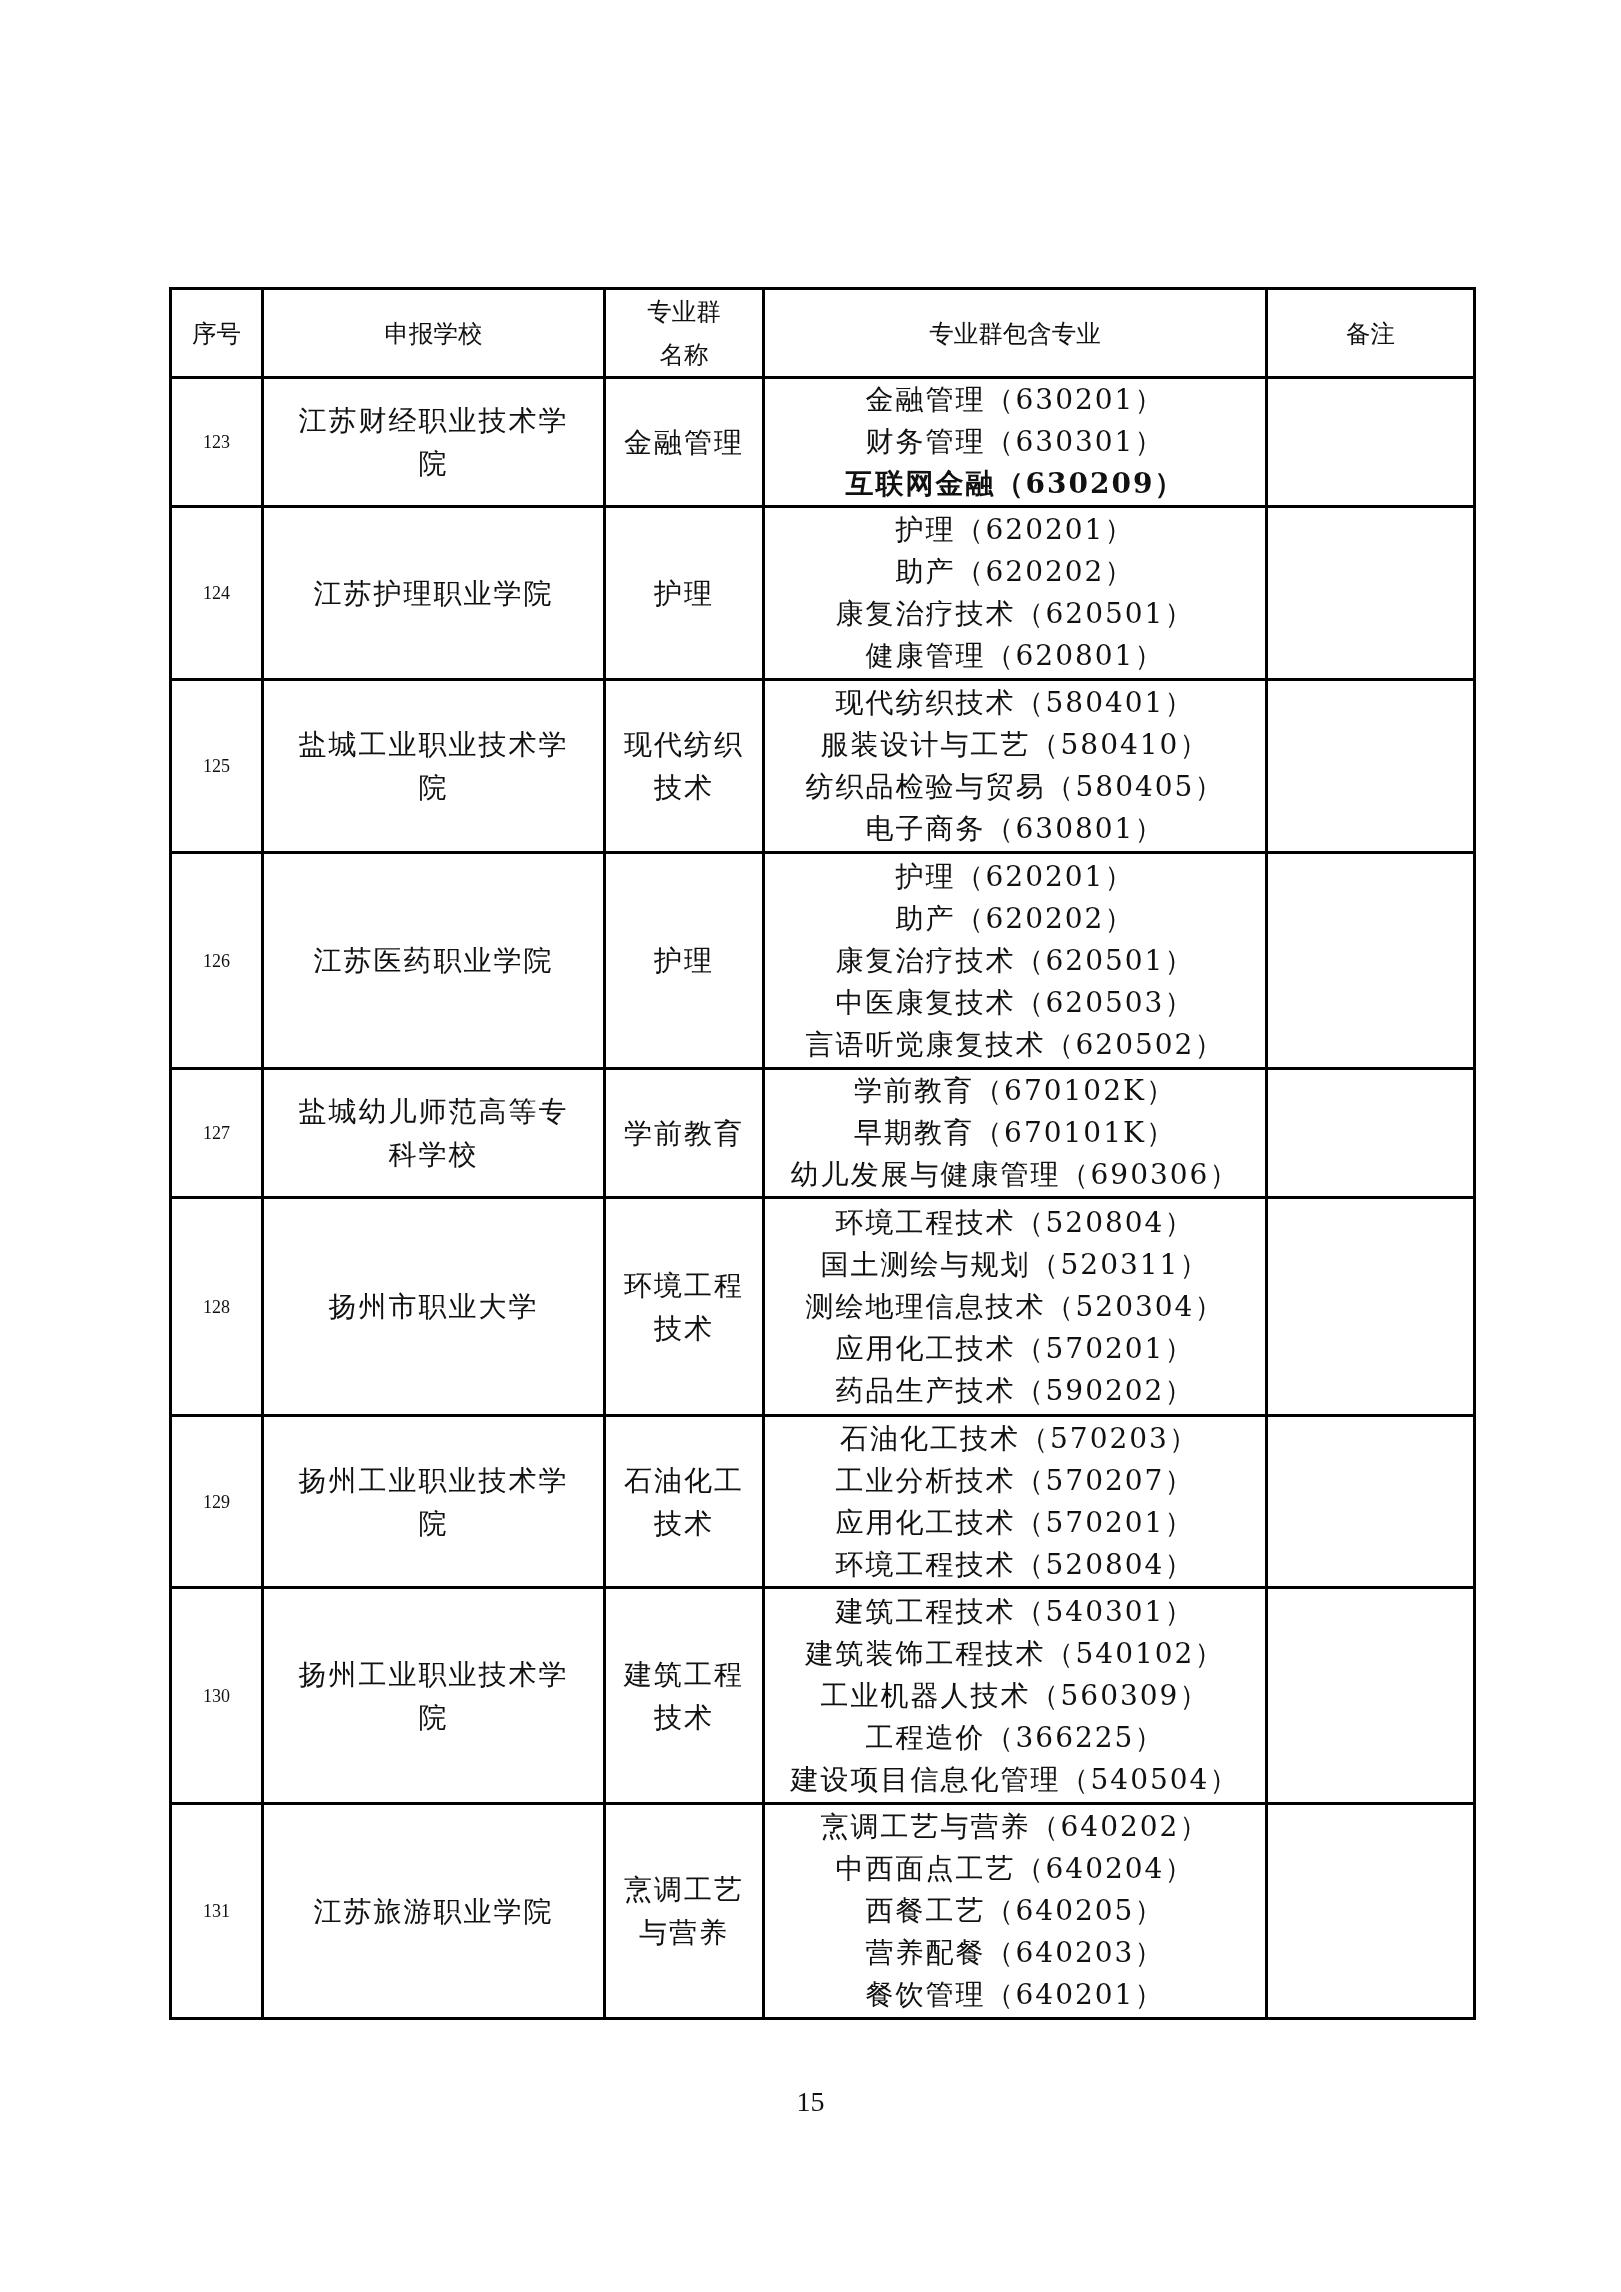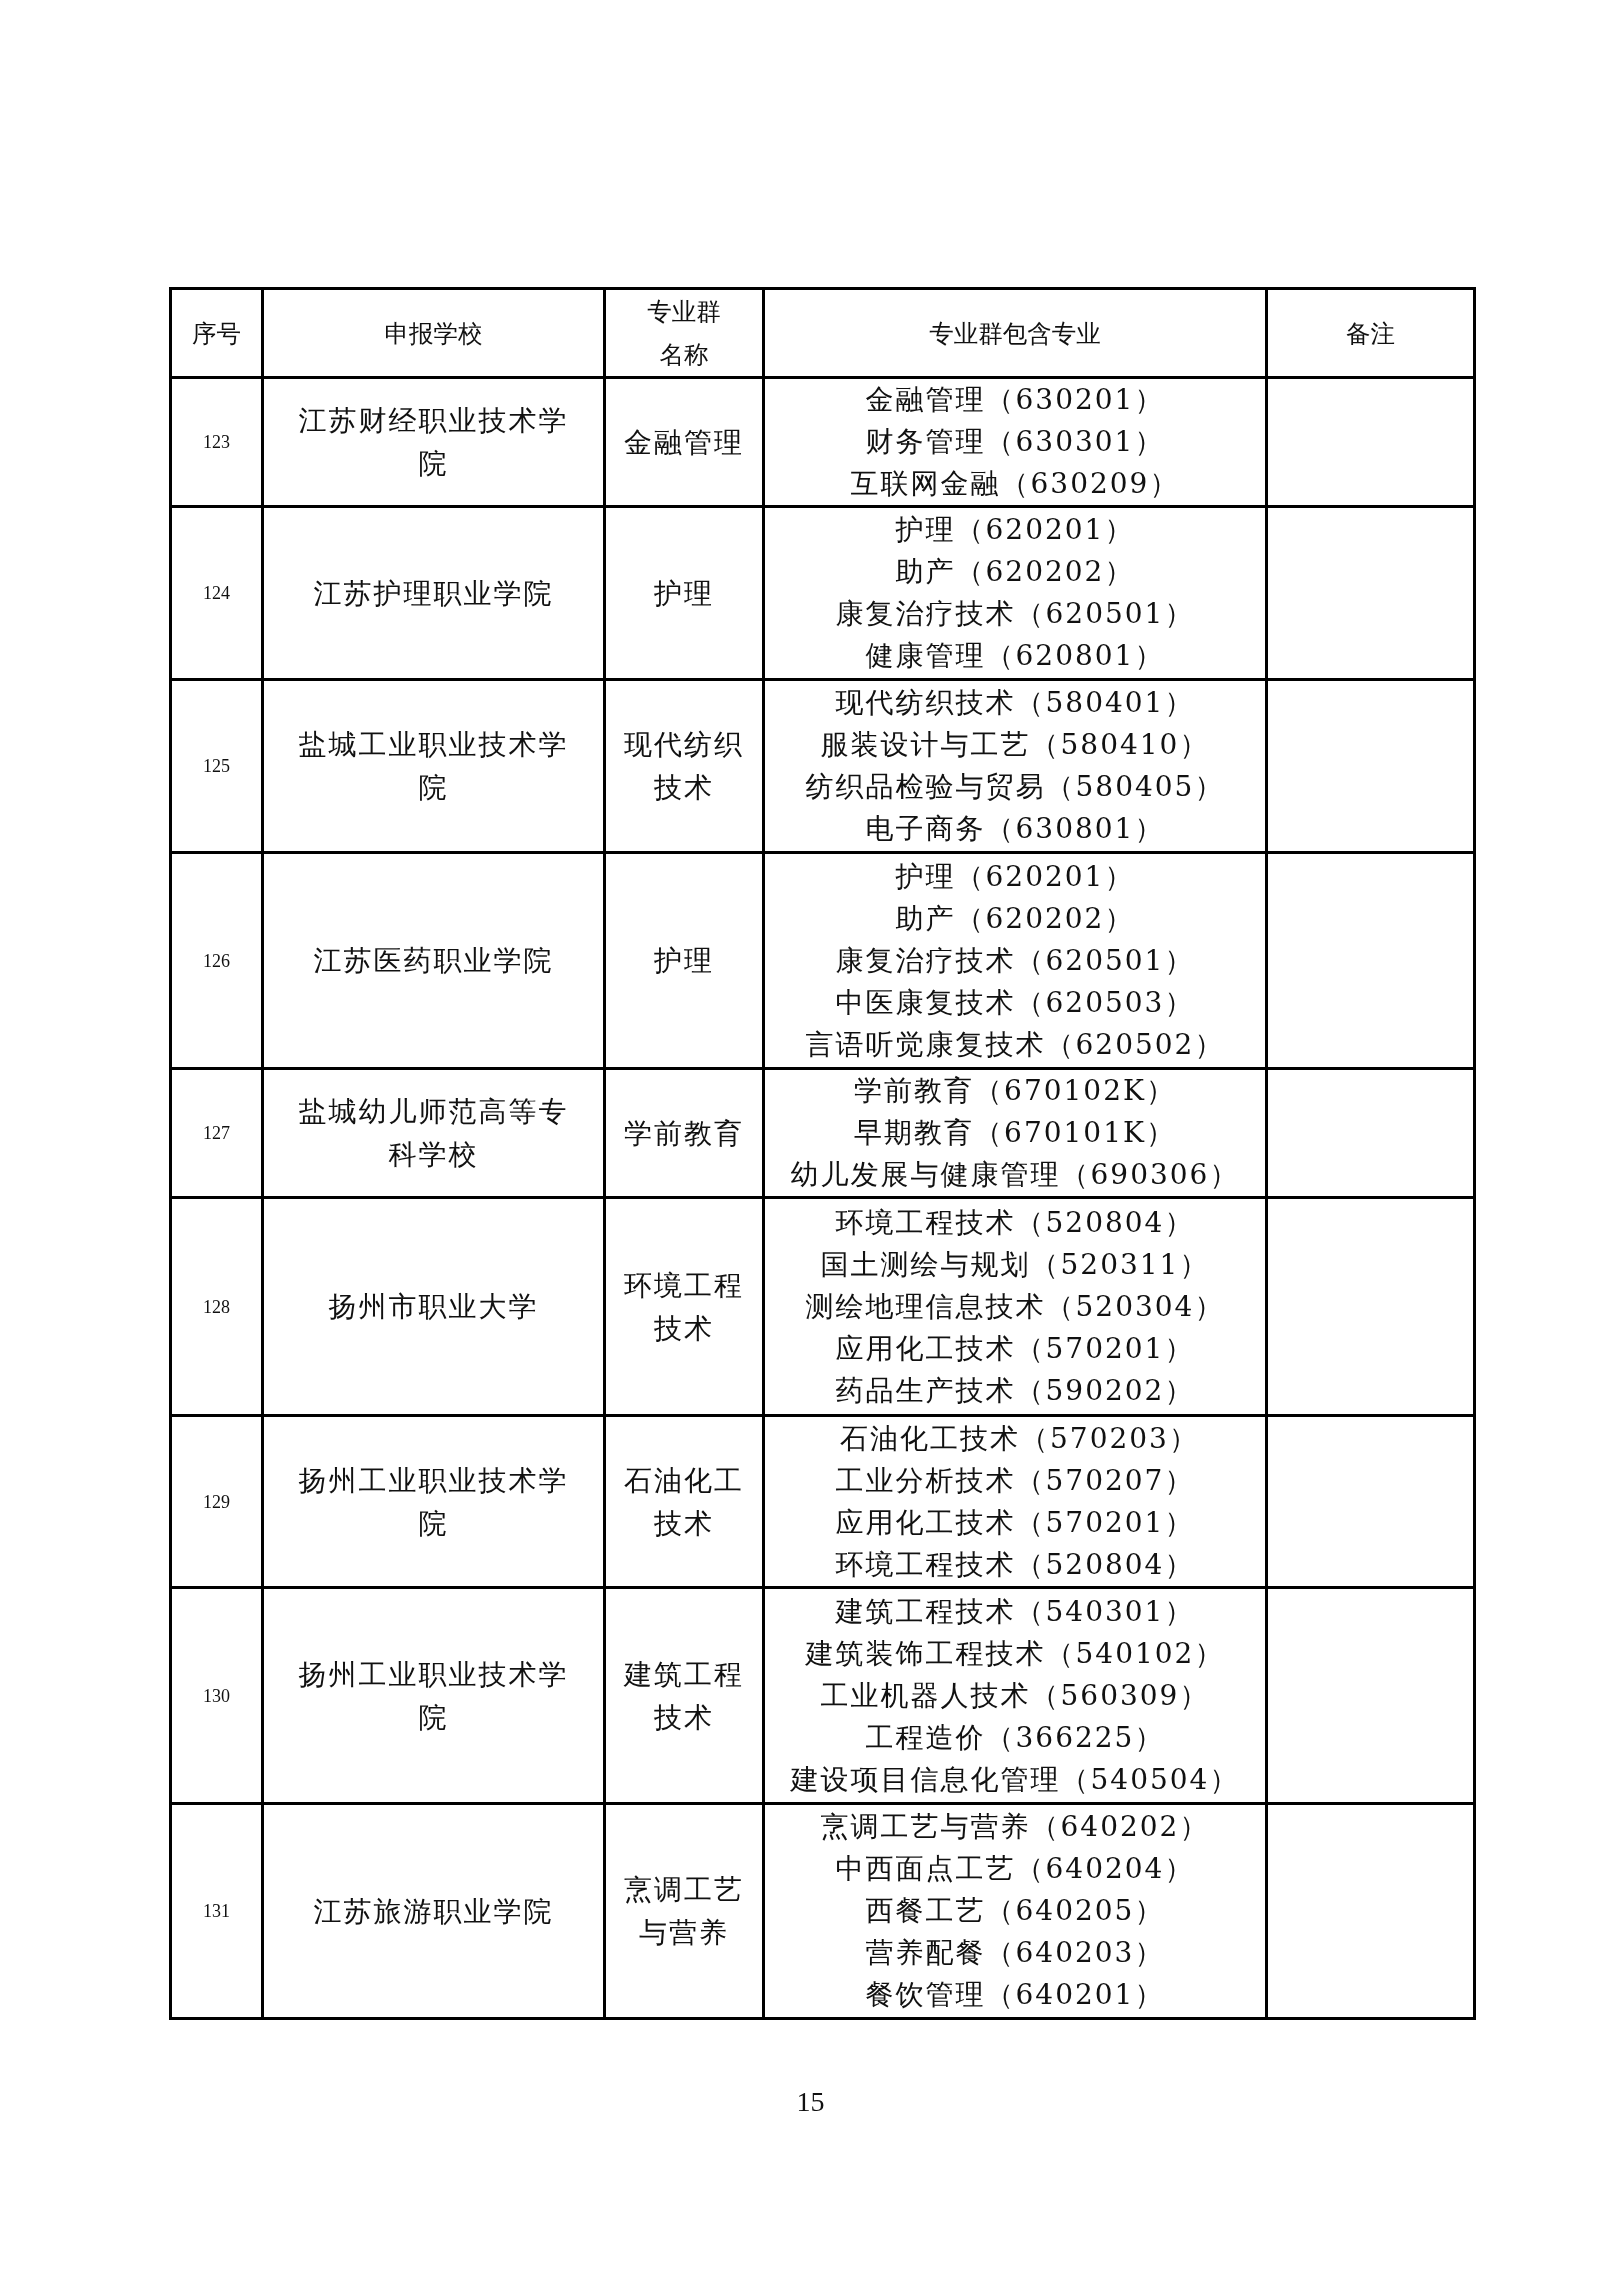--- a/index.html
+++ b/index.html
@@ -63,21 +63,21 @@
       </tr>
     </thead>
     <tbody id="tbody">
         <tr style="height: 129px;">
           <td class="num">123</td>
           <td><span class="school-name">江苏财经职业技术学院</span></td>
           <td><span class="group-name">金融管理</span></td>
           <td class="majors">
             <span class="major-line" style="height: 42px; line-height: 42px;">金融管理（630201）</span>
             <span class="major-line" style="height: 42px; line-height: 42px;">财务管理（630301）</span>
-            <span class="major-line" style="height: 42px; line-height: 42px;">互联网金融（630209）</span>
+            <span class="major-line" style="height: 42px; line-height: 42px; font-weight: bold;">互联网金融（630209）</span>
           </td>
           <td></td>
         </tr>
         <tr style="height: 173px;">
           <td class="num">124</td>
           <td><span class="school-name">江苏护理职业学院</span></td>
           <td><span class="group-name">护理</span></td>
           <td class="majors">
             <span class="major-line" style="height: 42px; line-height: 42px;">护理（620201）</span>
             <span class="major-line" style="height: 42px; line-height: 42px;">助产（620202）</span>

